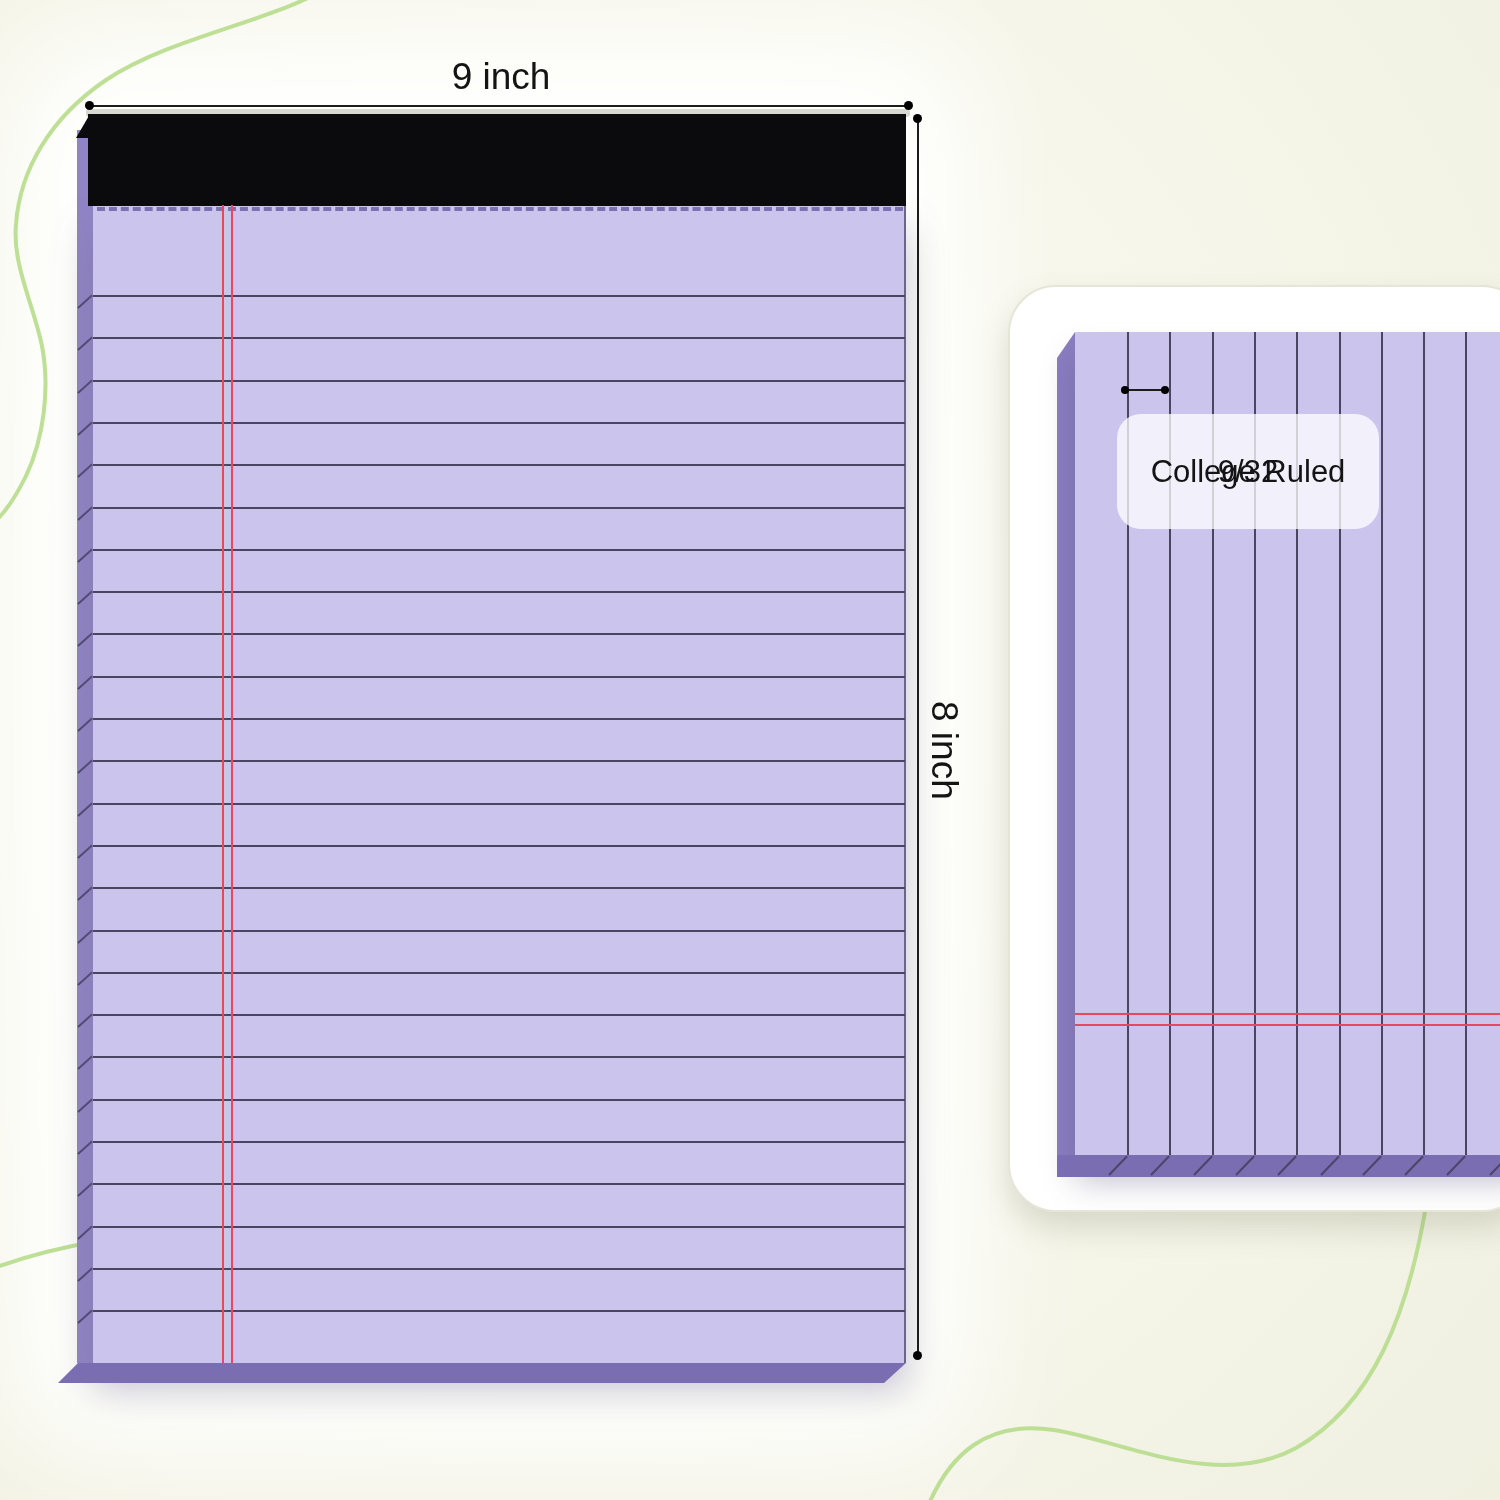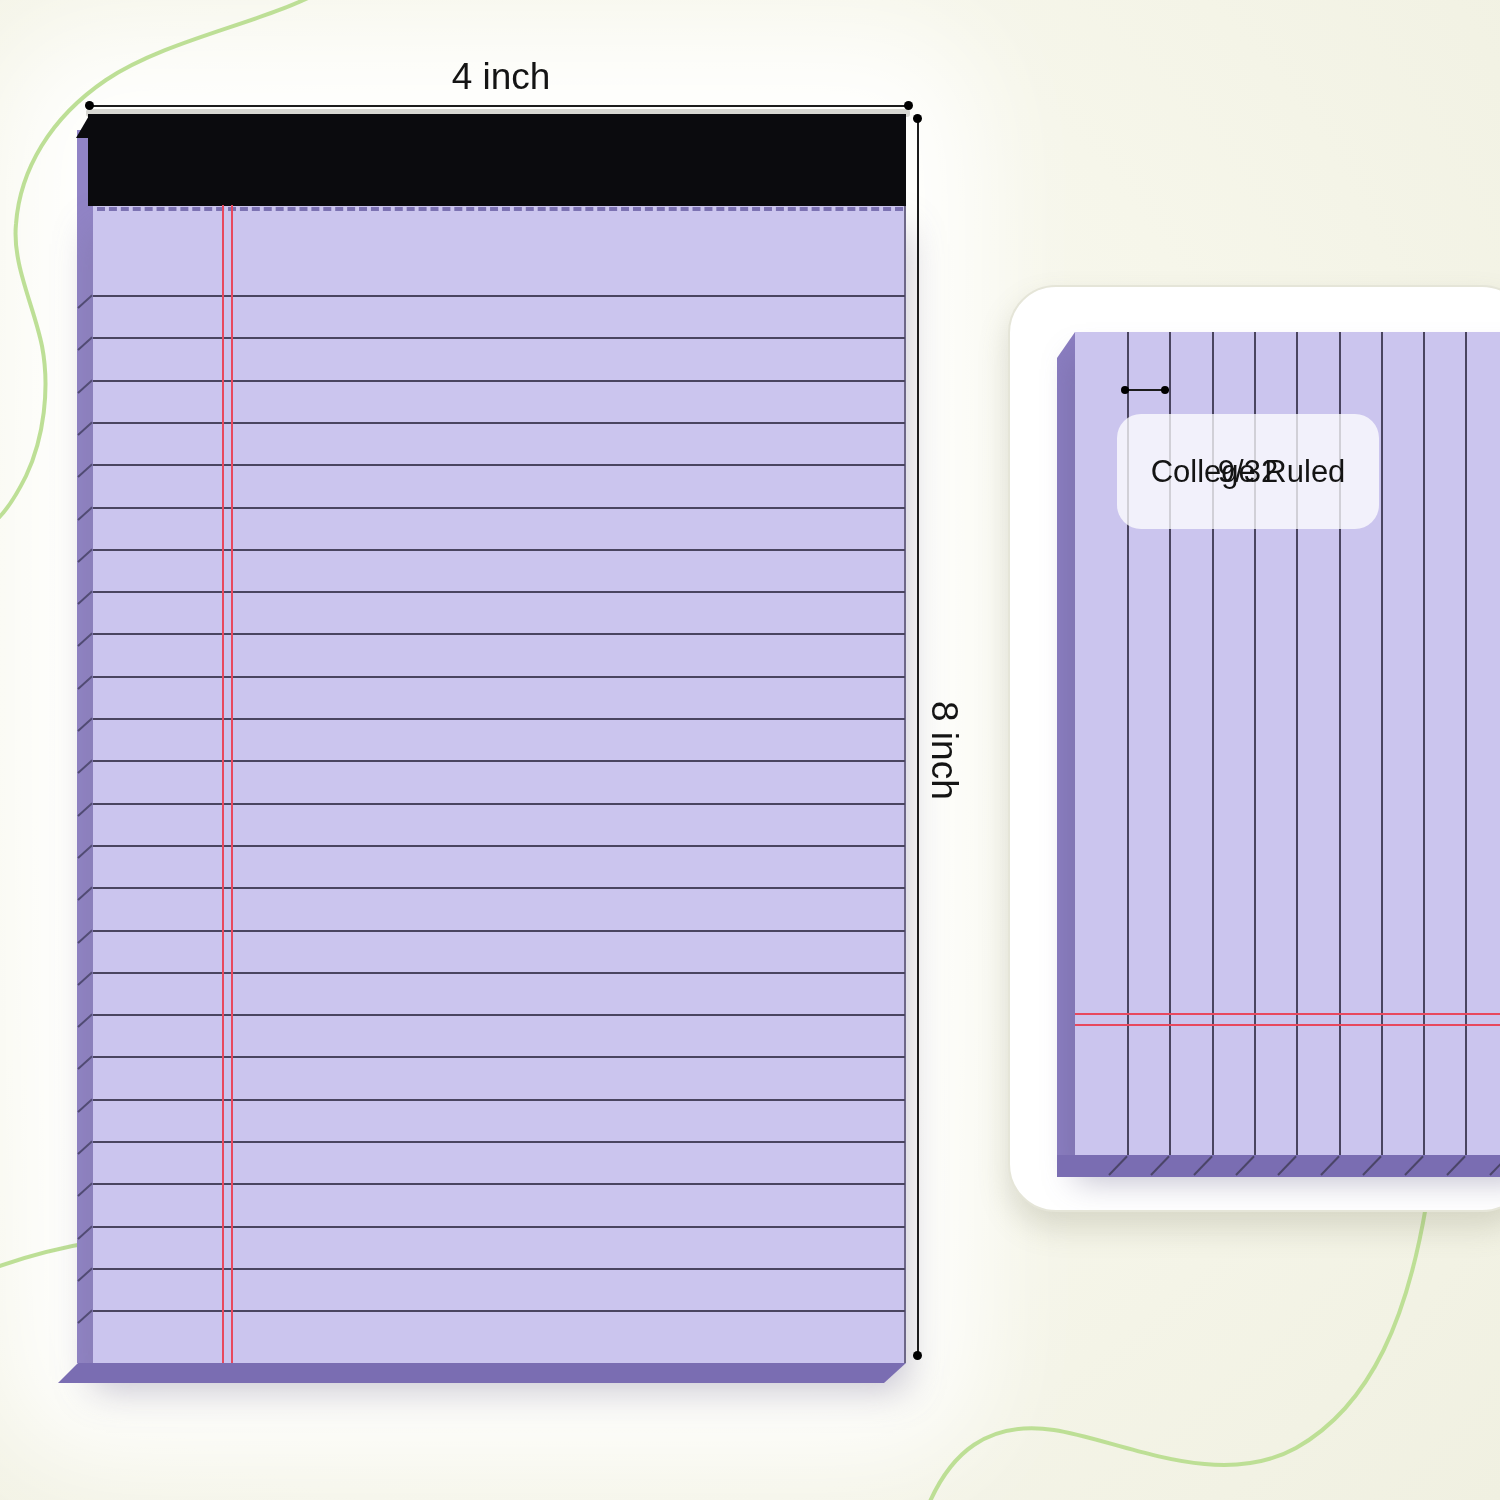--- a/index.html
+++ b/index.html
@@ -183,21 +183,21 @@
     </div>
   <div id="left-reds" style="left:0;top:0;width:100%;height:100%;">
       <div class="red-v" style="left: 222px; top: 205px; height: 1158px;"></div>
       <div class="red-v" style="left: 231px; top: 205px; height: 1158px;"></div>
     </div>
   <div class="bottom-band"></div>
 
   <div class="dim-line dim-w-line"></div>
   <div class="dot dot-w1"></div>
   <div class="dot dot-w2"></div>
-  <div class="dim-w-label">4 inch</div>
+  <div class="dim-w-label">9 inch</div>
 
   <div class="dim-line dim-h-line"></div>
   <div class="dot dot-h1"></div>
   <div class="dot dot-h2"></div>
   <div class="dim-h-label">8 inch</div>
 
   <div class="card">
     <div class="card-clip">
       <div class="d-spine"></div>
       <div class="d-paper"></div>

